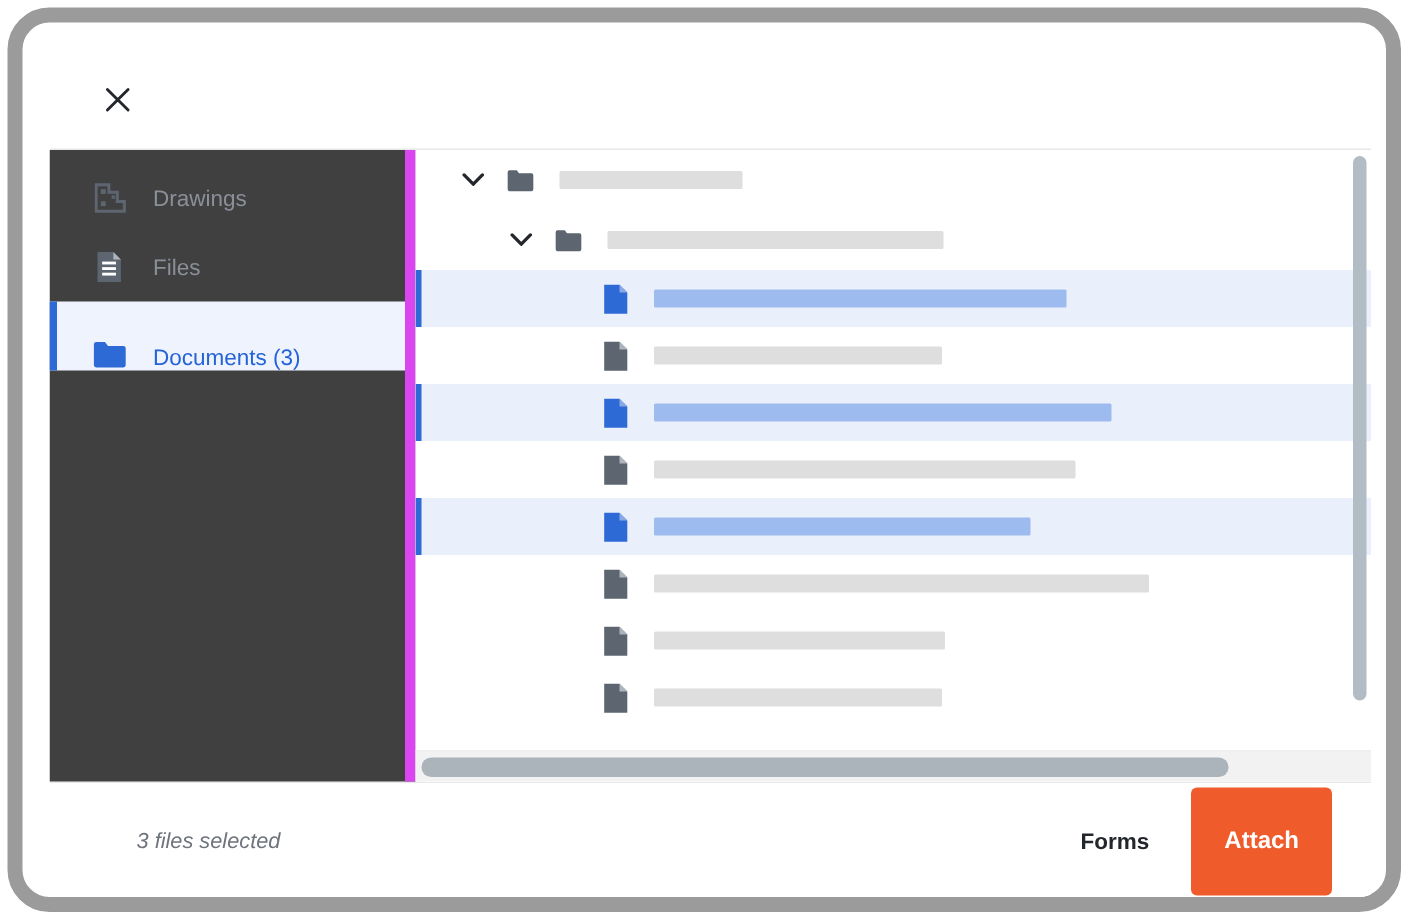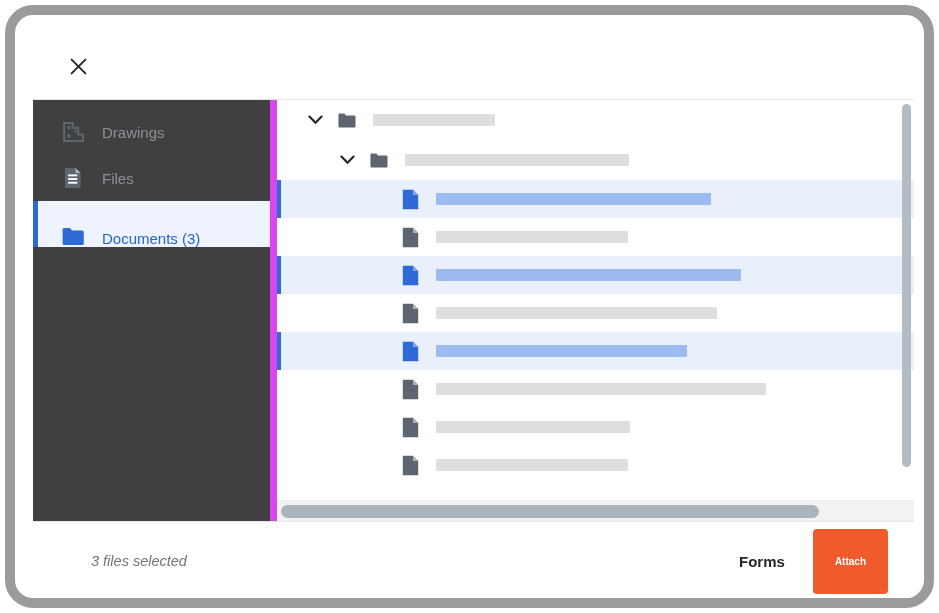--- a/index.html
+++ b/index.html
@@ -224,21 +224,21 @@
     font-size: 15px;
     font-weight: bold;
     color: #23262b;
     background: none;
     border: none;
     padding: 10px 18px;
     cursor: pointer;
     font-family: "Liberation Sans", sans-serif;
   }
   .btn-attach {
-    font-size: 10px;
+    font-size: 16px;
     font-weight: bold;
     color: #ffffff;
     background: #ef5b2b;
     border: none;
     border-radius: 4px;
     padding: 27px 22px;
     margin-left: 10px;
     cursor: pointer;
     font-family: "Liberation Sans", sans-serif;
   }

